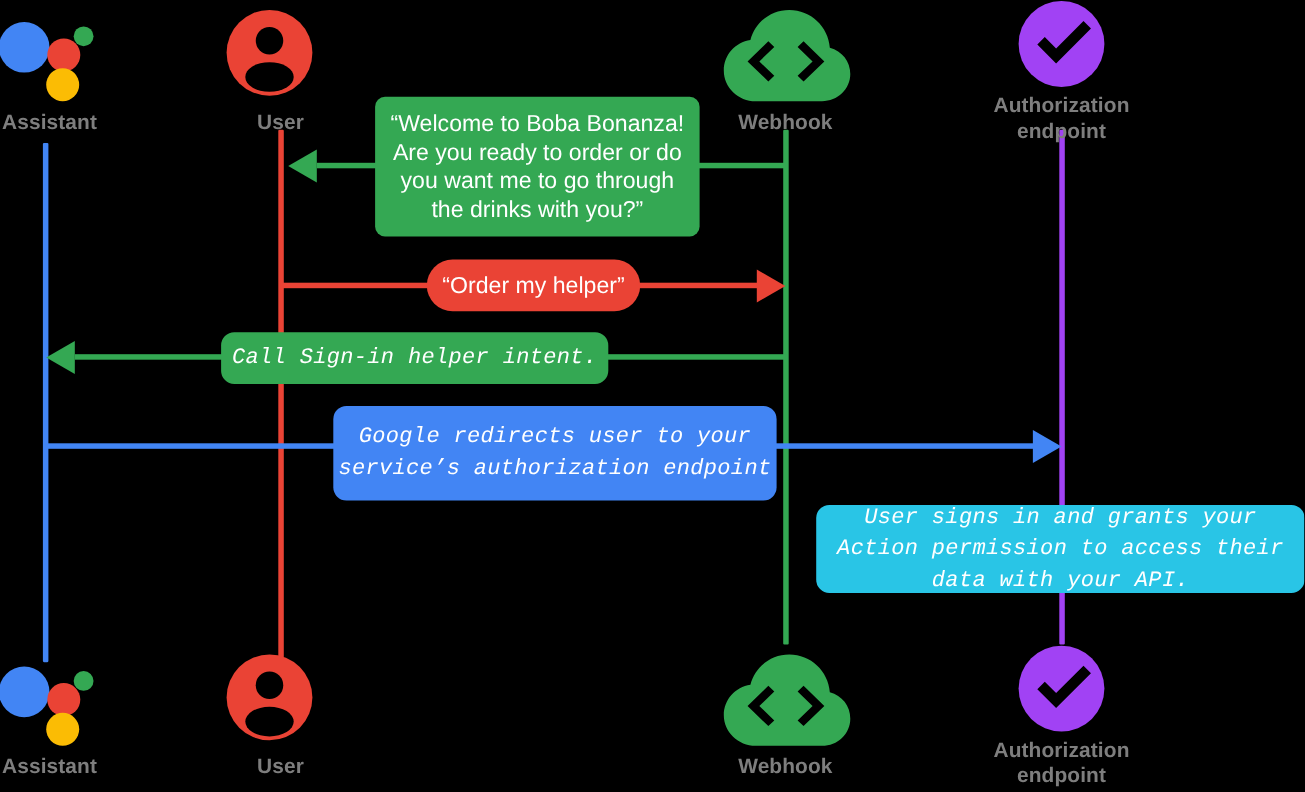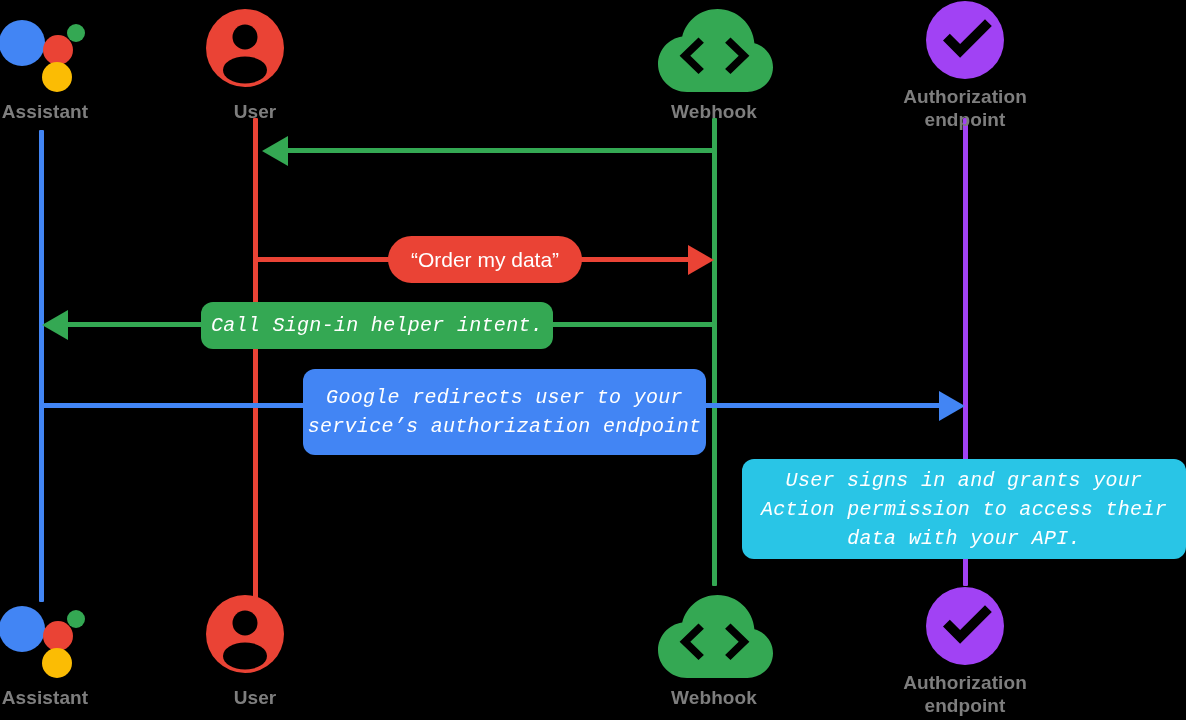--- a/index.html
+++ b/index.html
@@ -111,41 +111,47 @@
 
 <div id="stage">
 
   <div class="lifeline" style="left:39px; top:130px; height:472px; background:#4285F4;"></div>
   <div class="lifeline" style="left:253px; top:118px; height:480px; background:#EA4335;"></div>
   <div class="lifeline" style="left:712px; top:118px; height:468px; background:#34A853;"></div>
   <div class="lifeline" style="left:963px; top:118px; height:468px; background:#A142F4;"></div>
 
   <div class="msg-line" style="left:288px; top:148px; width:428px; background:#34A853;"></div>
   <div class="arrow-head arrow-left" style="left:262px; top:136px; color:#34A853;"></div>
+  <div class="bubble bubble-prose" style="left:341px; top:88px; width:295px; height:127px; background:#34A853; border-radius:9px;">
+    <span class="bubble-text">“Welcome to Boba Bonanza!
+Are you ready to order or do
+you want me to go through
+the drinks with you?”</span>
+  </div>
 
   <div class="msg-line" style="left:255px; top:257px; width:435px; background:#EA4335;"></div>
   <div class="arrow-head arrow-right" style="left:688px; top:245px; color:#EA4335;"></div>
   <div class="bubble bubble-prose" style="left:388px; top:236px; width:194px; height:47px; background:#EA4335; border-radius:24px;">
-    <span class="bubble-text">“Order my data”</span>
+    <span class="bubble-text">“Order my helper”</span>
   </div>
 
   <div class="msg-line" style="left:68px; top:322px; width:648px; background:#34A853;"></div>
   <div class="arrow-head arrow-left" style="left:42px; top:310px; color:#34A853;"></div>
   <div class="bubble bubble-mono" style="left:201px; top:302px; width:352px; height:47px; background:#34A853; border-radius:12px;">
     <span class="bubble-text">Call Sign-in helper intent.</span>
   </div>
 
   <div class="msg-line" style="left:41px; top:403px; width:900px; background:#4285F4;"></div>
   <div class="arrow-head arrow-right" style="left:939px; top:391px; color:#4285F4;"></div>
   <div class="bubble bubble-mono" style="left:303px; top:369px; width:403px; height:86px; background:#4285F4; border-radius:12px;">
     <span class="bubble-text">Google redirects user to your
 service’s authorization endpoint</span>
   </div>
 
-  <div class="bubble bubble-mono" style="left:742px; top:459px; width:444px; height:100px; background:#29C5E6; border-radius:12px;">
+  <div class="bubble bubble-mono" style="left:742px; top:459px; width:444px; height:80px; background:#29C5E6; border-radius:12px;">
     <span class="bubble-text">User signs in and grants your
 Action permission to access their
 data with your API.</span>
   </div>
 
   <div class="actor" style="left:-55px; top:8px;">
     <div class="icon-wrap">
       <div class="assistant-logo" style="left:50px;">
         <span class="dot dot-blue"></span>
         <span class="dot dot-red"></span>

